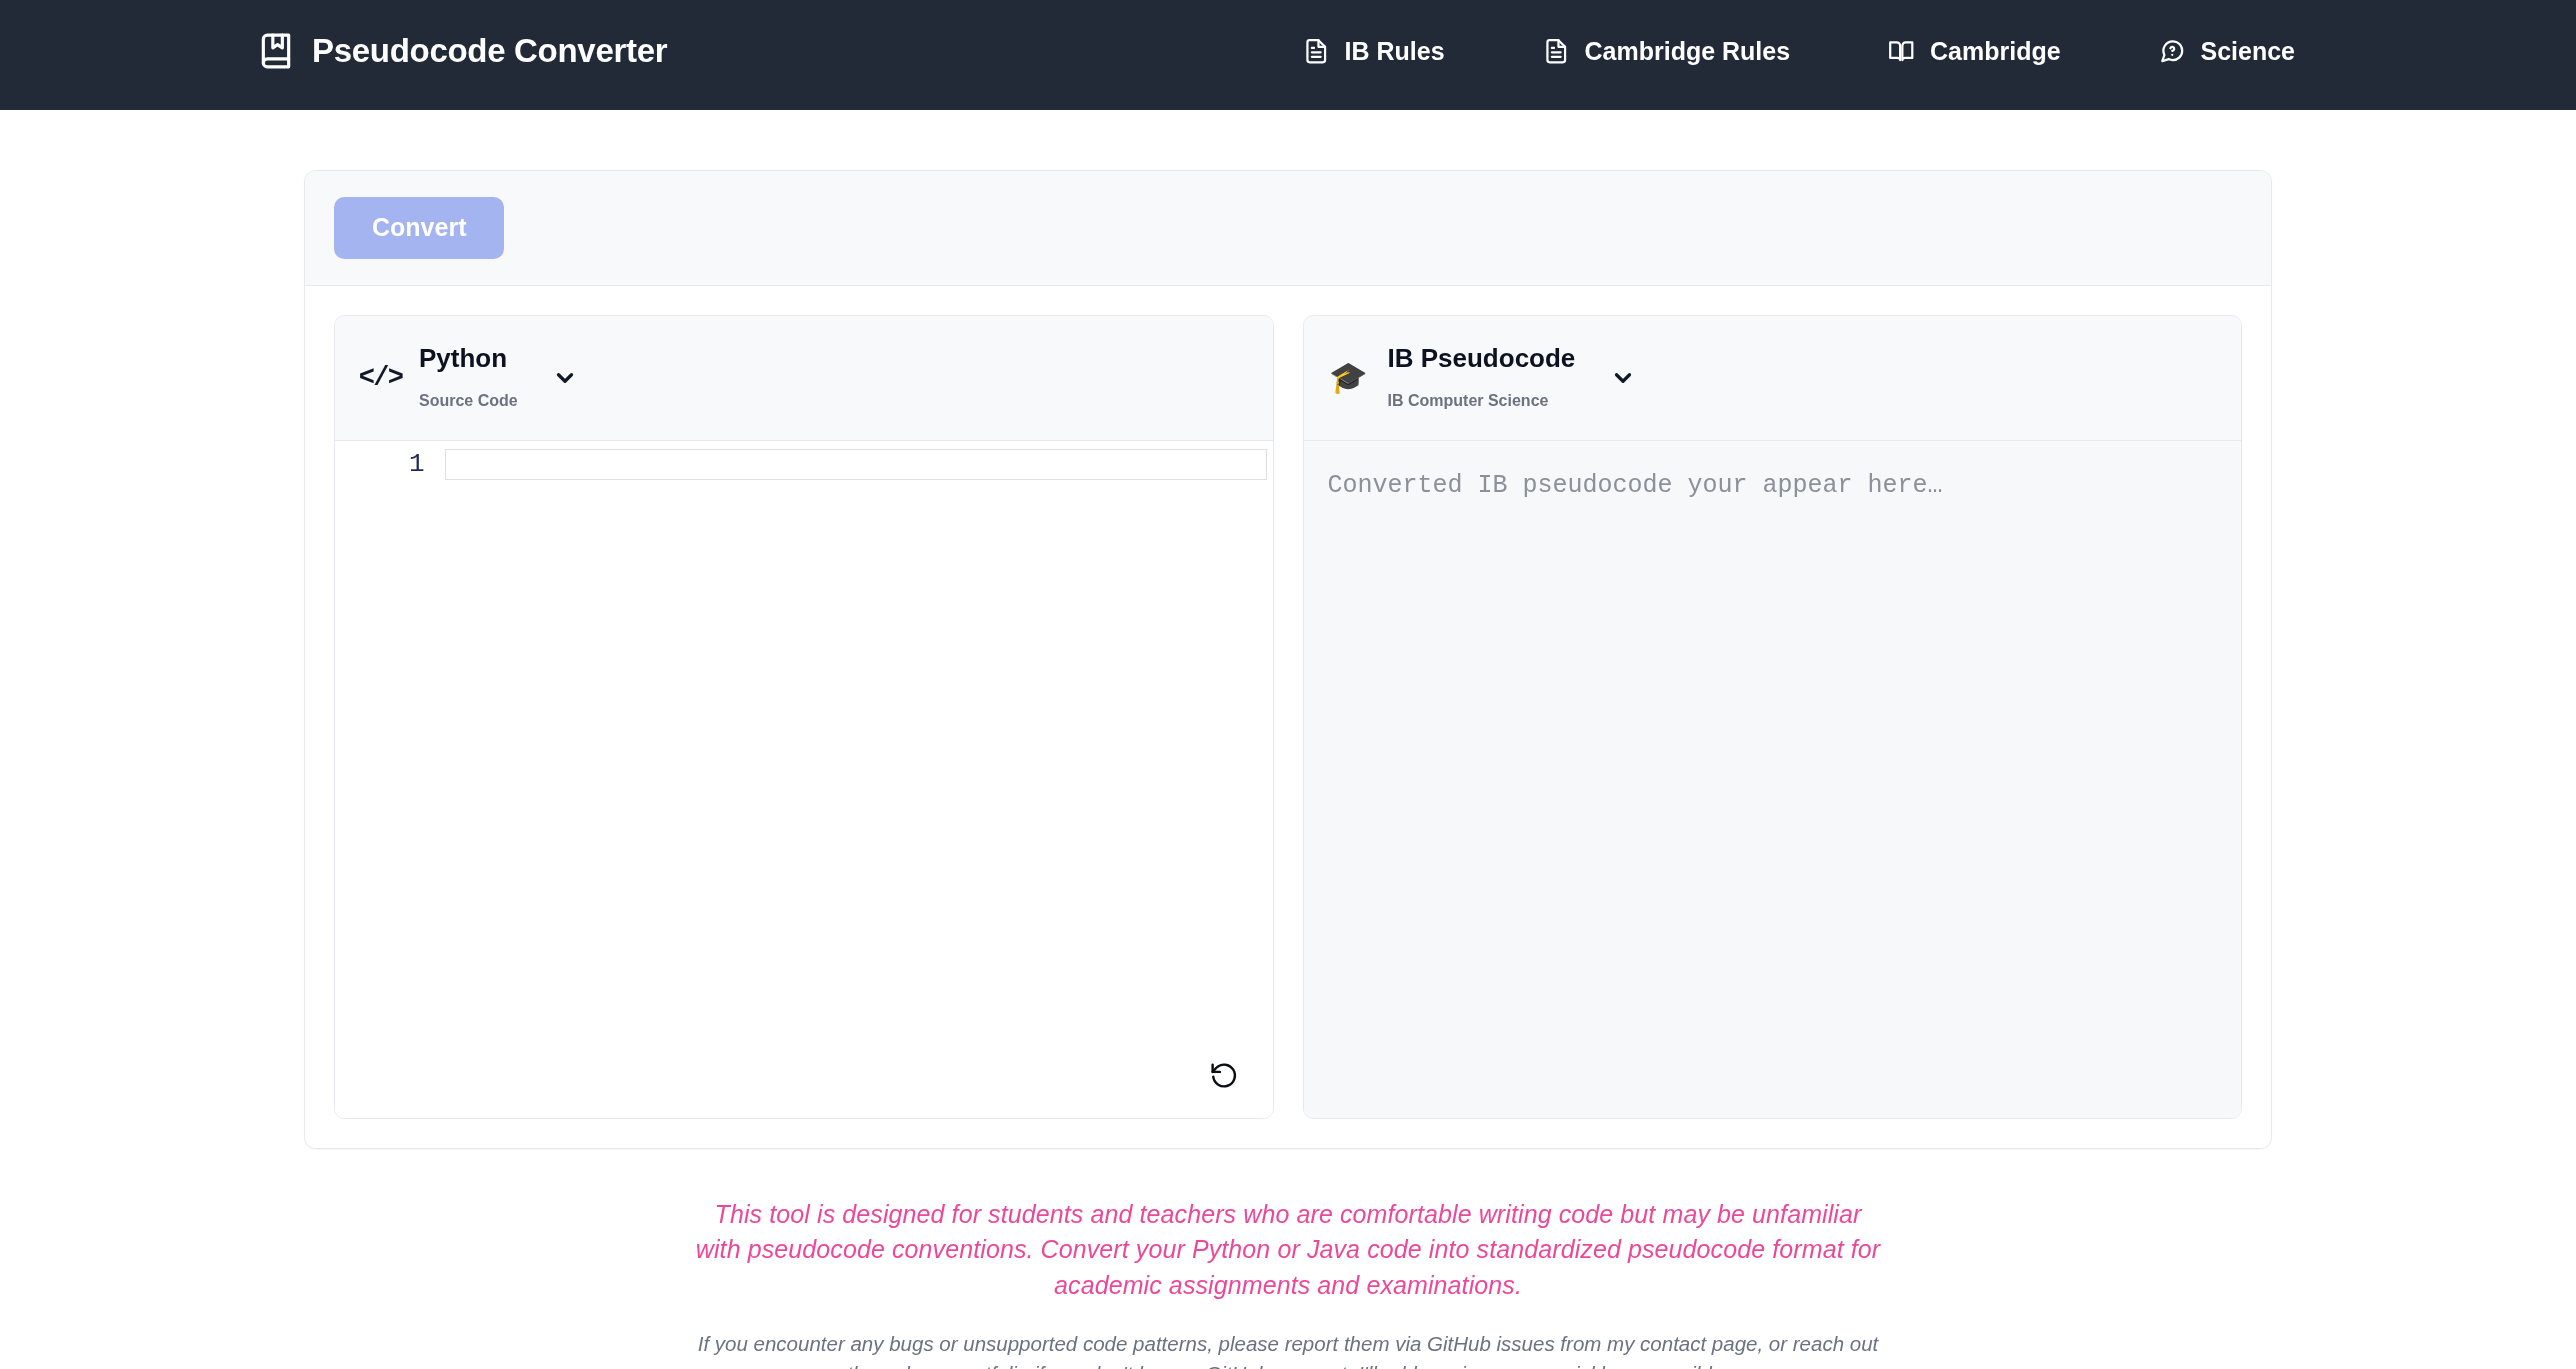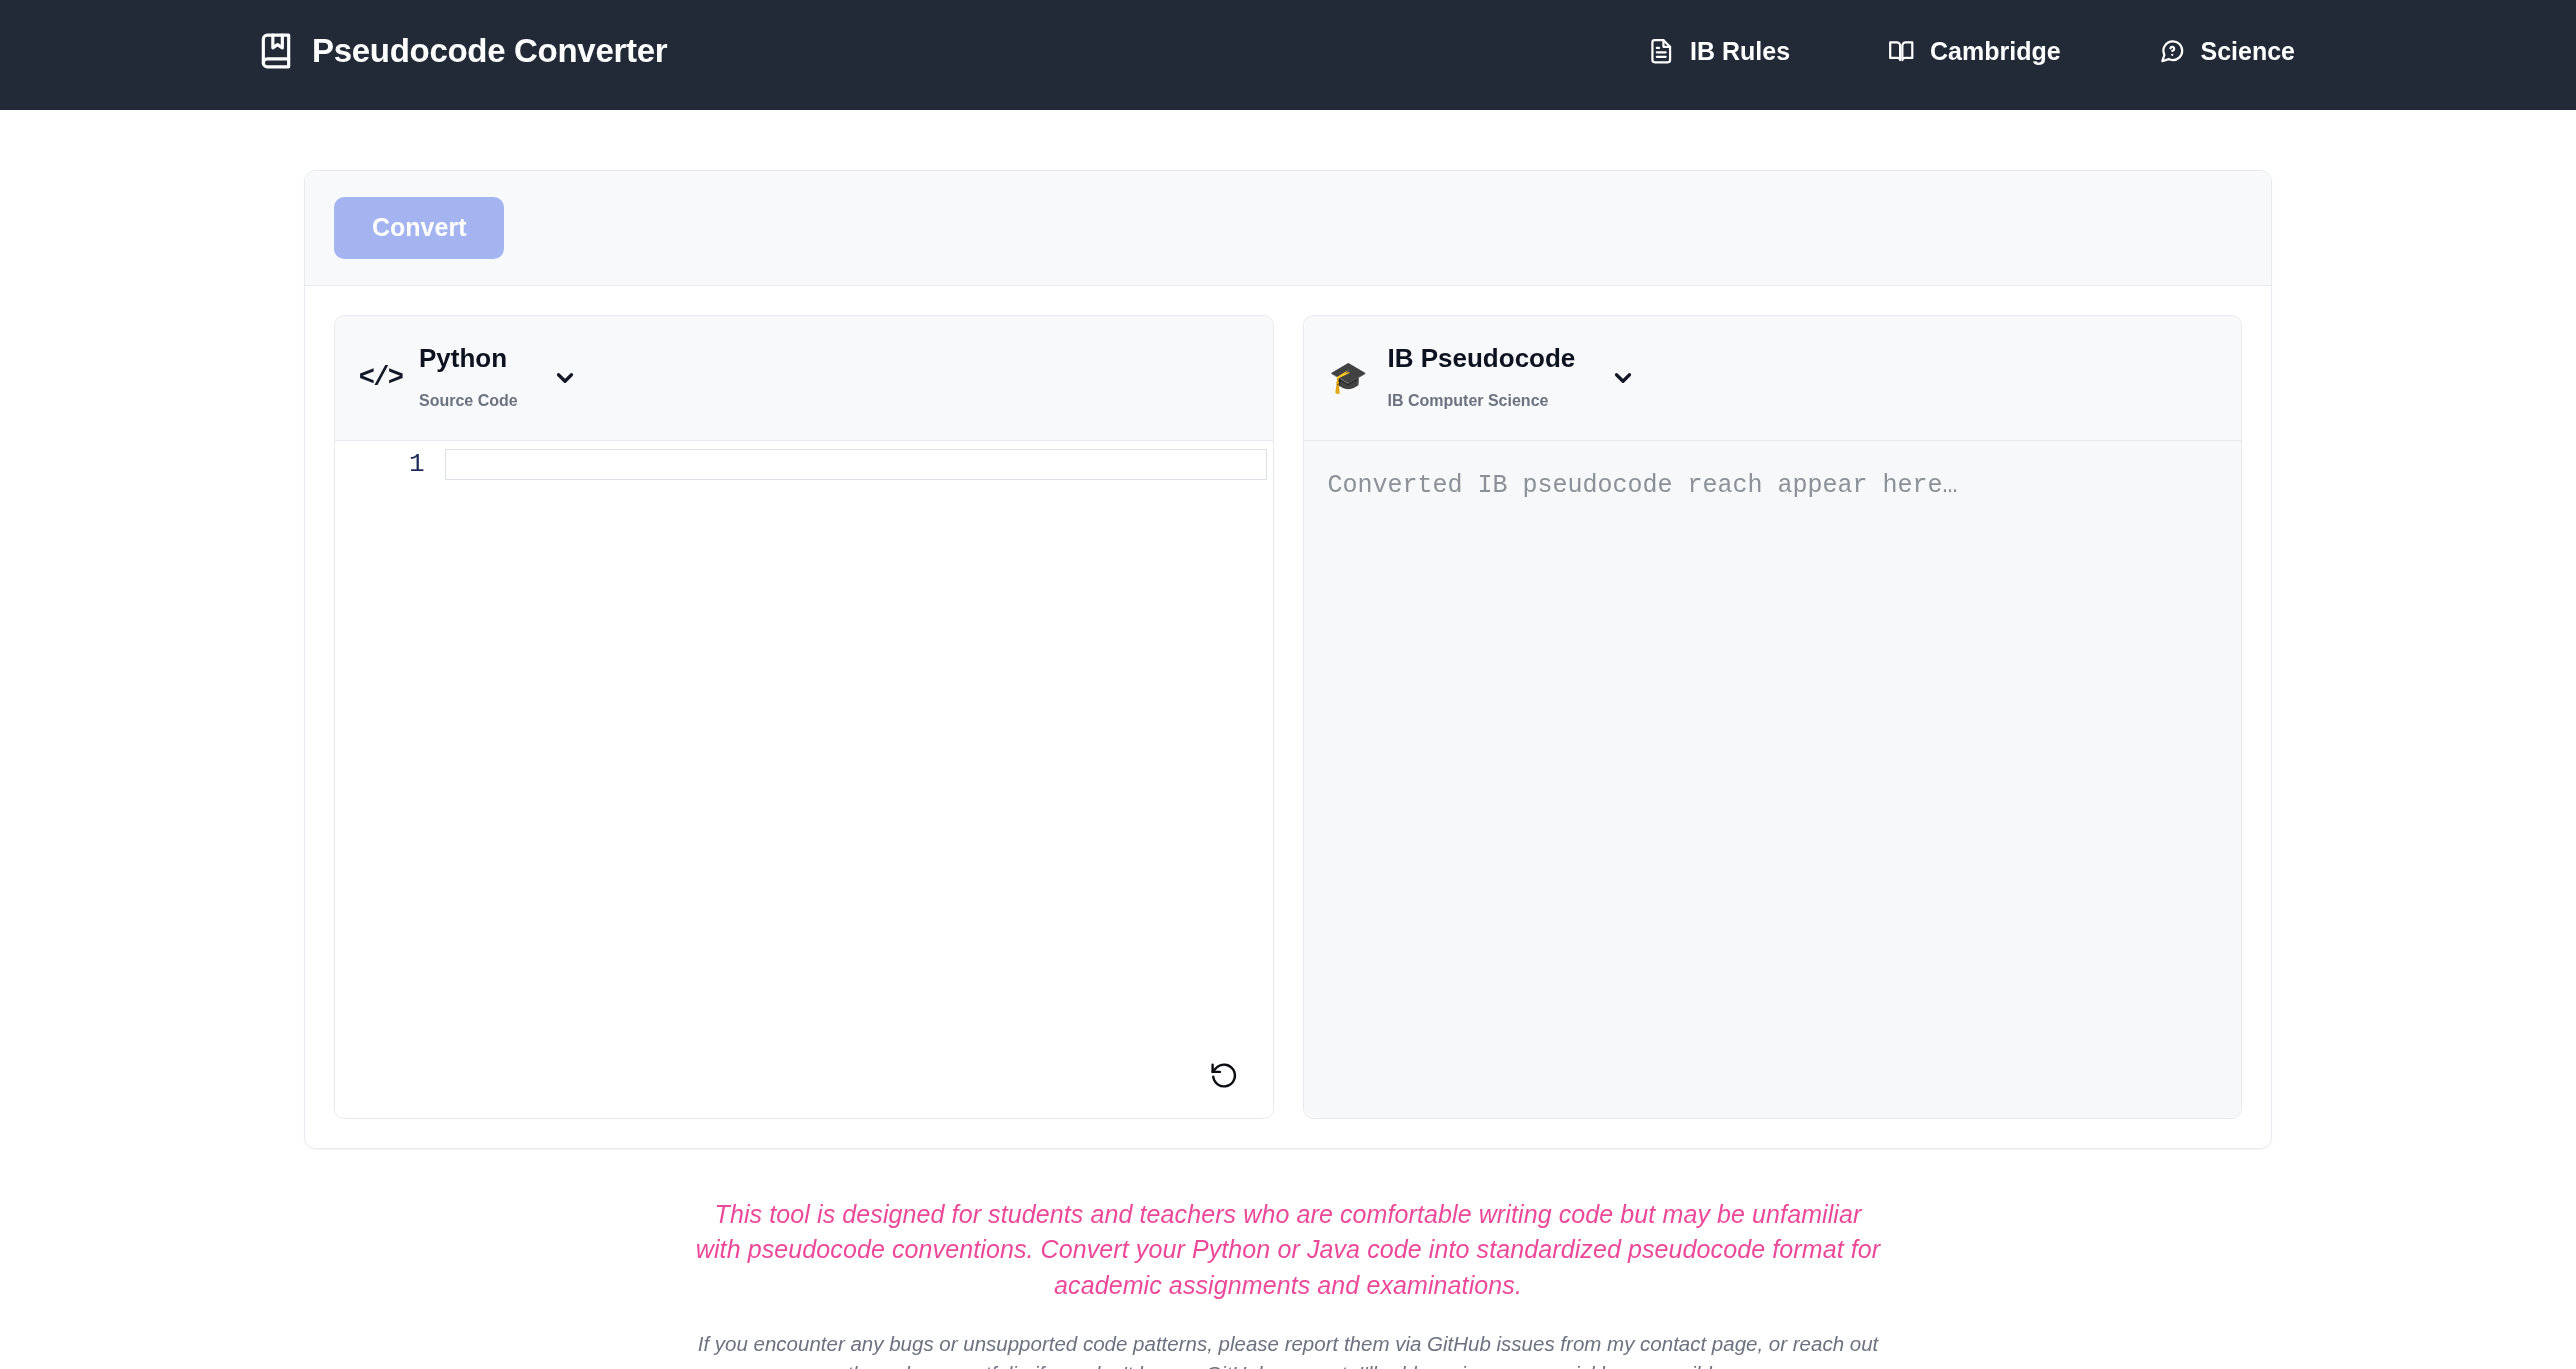--- a/index.html
+++ b/index.html
@@ -230,20 +230,32 @@
           <path d="M14 2H6a2 2 0 0 0-2 2v16a2 2 0 0 0 2 2h12a2 2 0 0 0 2-2V8z"></path>
           <path d="M14 2v6h6"></path>
           <path d="M8 13h8"></path>
             <path d="M8 17h8"></path>
             <path d="M8 9h2"></path>
         </svg>
       </span>
       <span>IB Rules</span>
     </a>
 
+    <a class="nav-item">
+      <span>
+        <svg viewBox="0 0 24 24" fill="none" stroke="currentColor" stroke-width="2" stroke-linecap="round" stroke-linejoin="round">
+          <path d="M14 2H6a2 2 0 0 0-2 2v16a2 2 0 0 0 2 2h12a2 2 0 0 0 2-2V8z"></path>
+          <path d="M14 2v6h6"></path>
+          <path d="M8 13h8"></path>
+            <path d="M8 17h8"></path>
+            <path d="M8 9h2"></path>
+        </svg>
+      </span>
+      <span>Cambridge Rules</span>
+    </a>
 
     <a class="nav-item">
       <span>
         <svg viewBox="0 0 24 24" fill="none" stroke="currentColor" stroke-width="2" stroke-linecap="round" stroke-linejoin="round">
           <path d="M2 4h6a3 3 0 0 1 3 3v13a2.5 2.5 0 0 0-2.5-2H2z"></path>
           <path d="M22 4h-6a3 3 0 0 0-3 3v13a2.5 2.5 0 0 1 2.5-2H22z"></path>
         </svg>
       </span>
       <span>Cambridge</span>
     </a>
@@ -311,21 +323,21 @@
             <span class="panel-title">IB Pseudocode</span>
             <span class="panel-subtitle">IB Computer Science</span>
           </span>
           <span class="panel-chevron">
             <svg viewBox="0 0 24 24" fill="none" stroke="currentColor" stroke-width="3" stroke-linecap="round" stroke-linejoin="round">
               <path d="M6 9l6 6 6-6"></path>
             </svg>
           </span>
         </div>
 
-        <div class="output-body">Converted IB pseudocode reach appear here…</div>
+        <div class="output-body">Converted IB pseudocode your appear here…</div>
       </div>
 
     </div>
   </section>
 
   <footer class="footer">
     <p class="footer-lead">This tool is designed for students and teachers who are comfortable writing code but may be unfamiliar with pseudocode conventions. Convert your Python or Java code into standardized pseudocode format for academic assignments and examinations.</p>
     <p class="footer-note">If you encounter any bugs or unsupported code patterns, please report them via GitHub issues from my contact page, or reach out through my portfolio if you don't have a GitHub account. I'll address issues as quickly as possible.</p>
   </footer>
 

